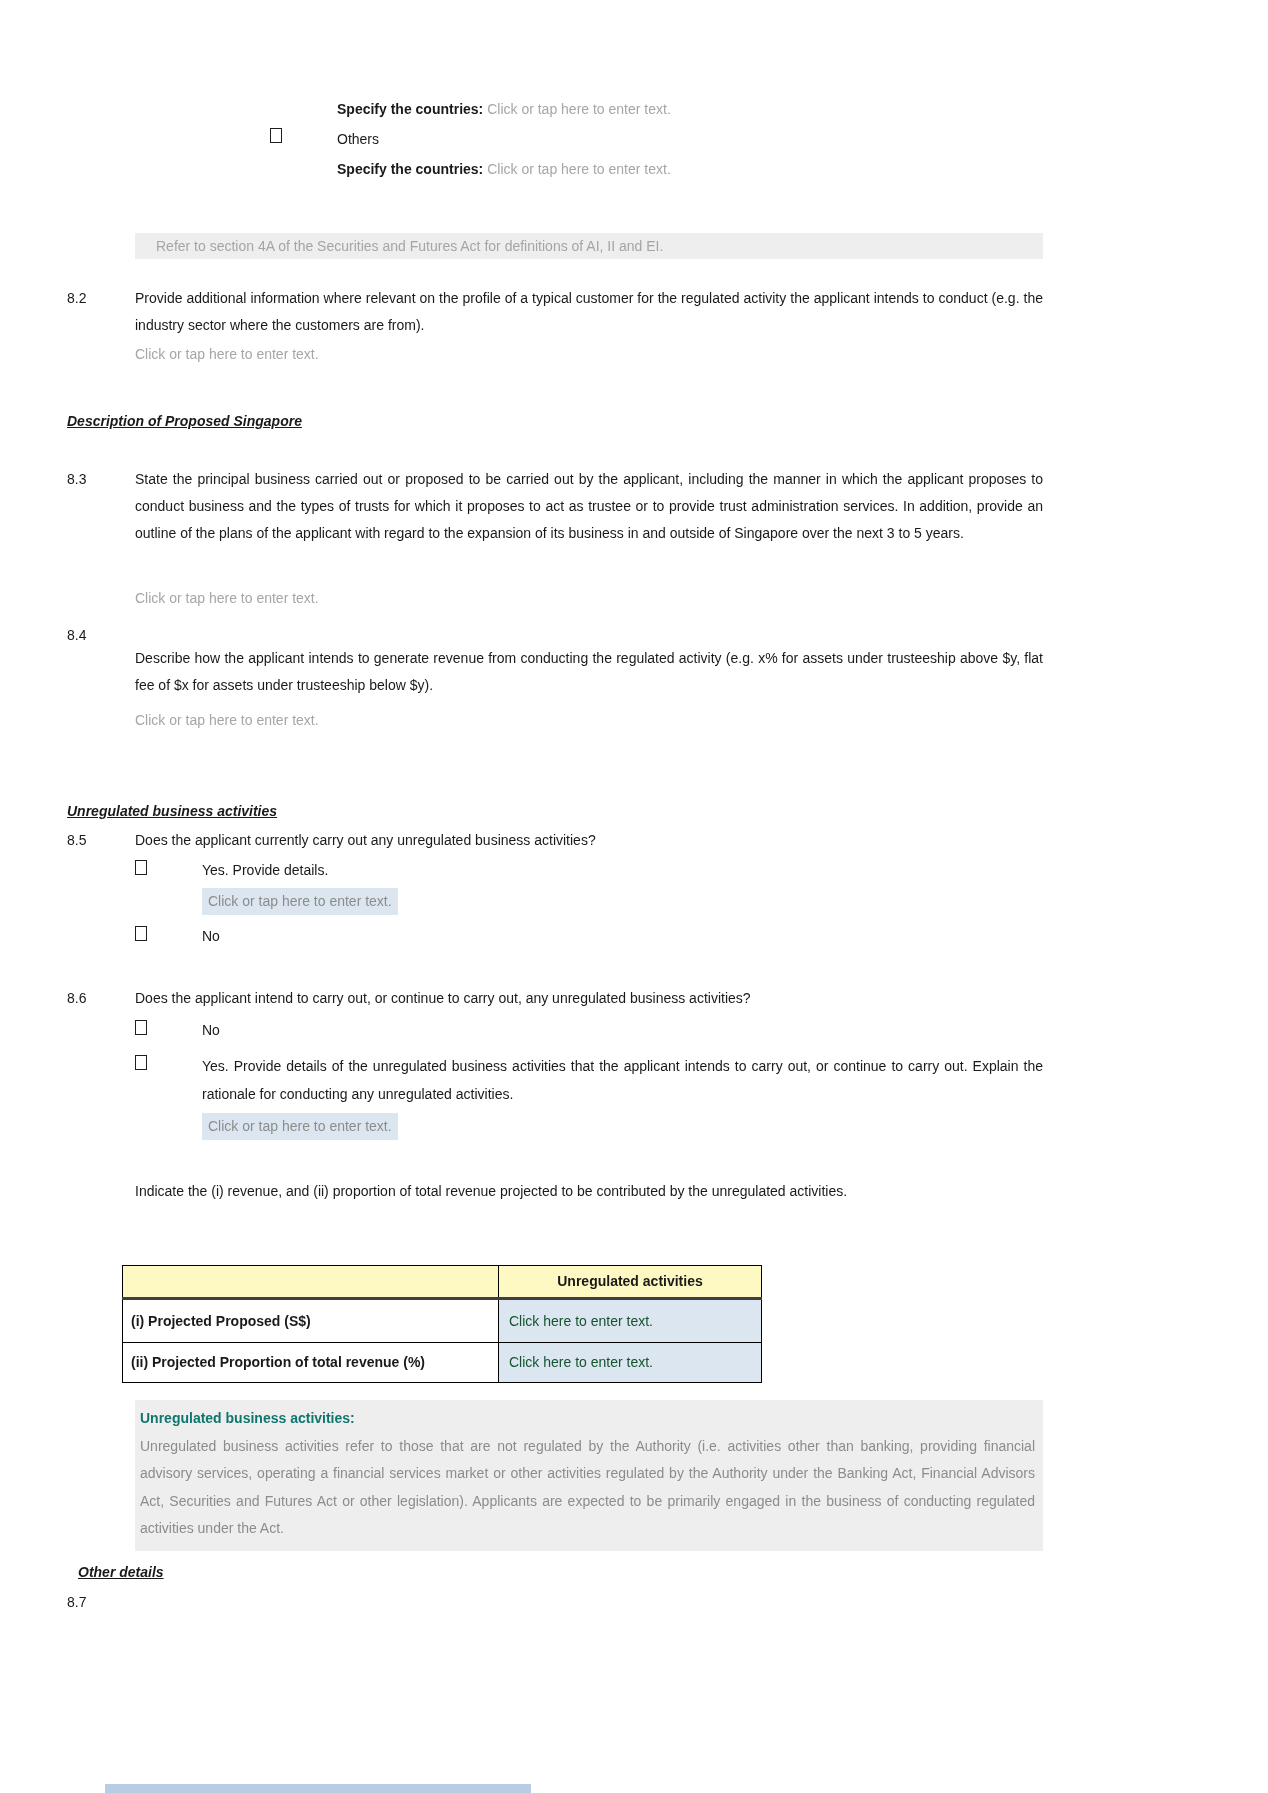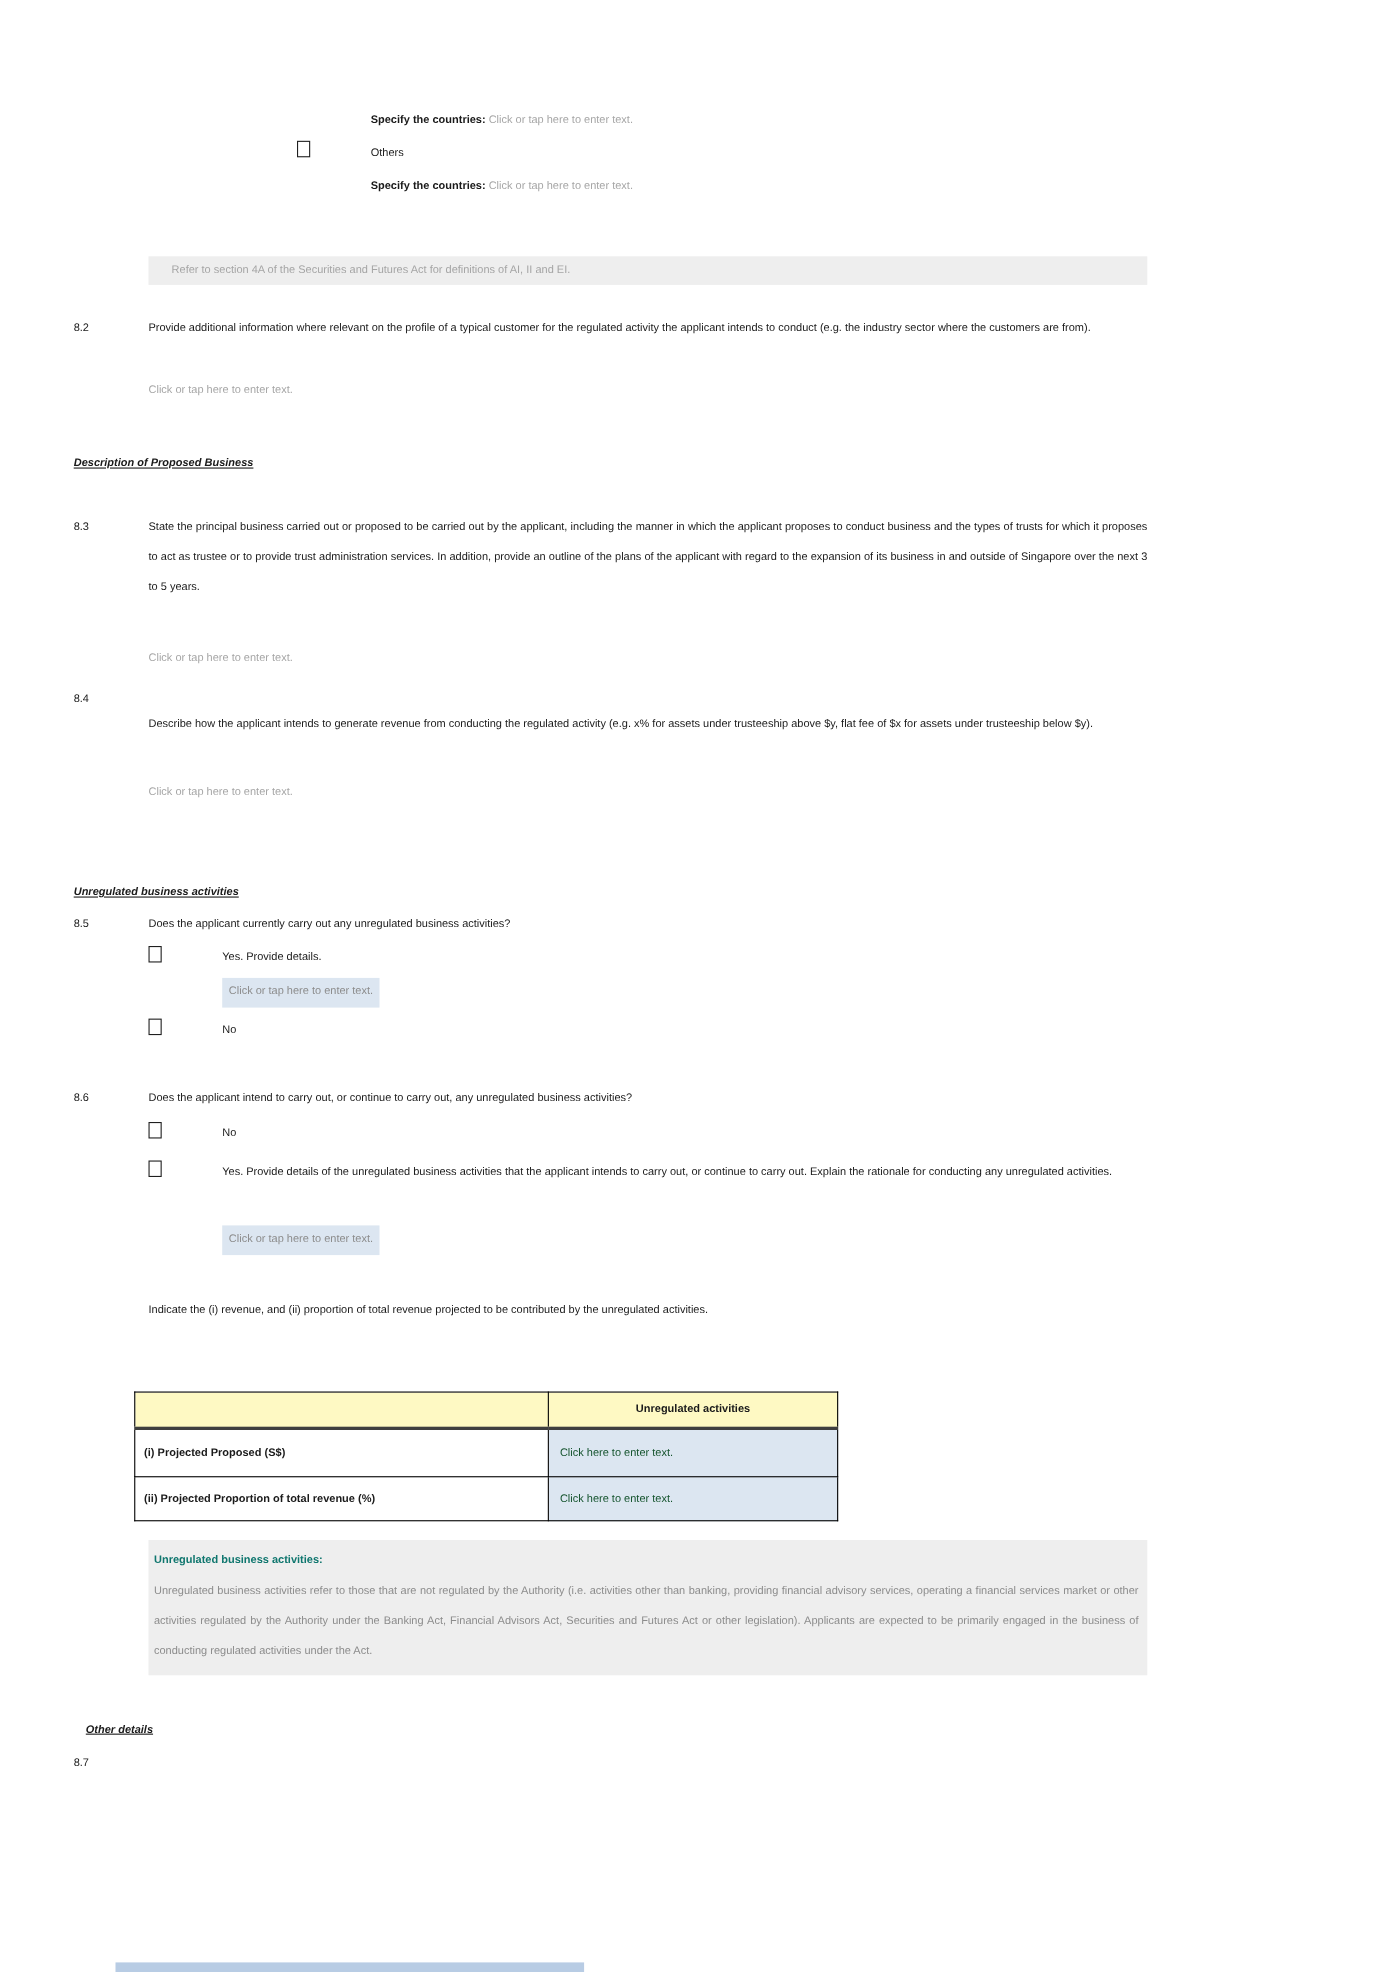--- a/index.html
+++ b/index.html
@@ -1,18 +1,18 @@
 <!DOCTYPE html>
 <html><head>
 <meta charset="utf-8">
 <style>
   html,body{margin:0;padding:0;background:#ffffff;}
   #page{
     position:relative;width:1268px;height:1793px;background:#ffffff;overflow:hidden;
-    font-family:"Liberation Sans",sans-serif;font-size:10px;color:#1a1a1a;
+    font-family:"Liberation Sans",sans-serif;font-size:14px;color:#1a1a1a;
     line-height:27px;
   }
   .abs{position:absolute;}
   .num{position:absolute;left:67px;width:60px;}
   .body-col{position:absolute;left:135px;width:908px;}
   .sub-col{position:absolute;left:202px;width:841px;}
   .just{text-align:justify;}
   .bold{font-weight:bold;}
   .heading{font-weight:bold;font-style:italic;text-decoration:underline;}
   .ph{color:#a6a6a6;}
@@ -63,21 +63,21 @@
     <span class="bold">Specify the countries:</span>
     <span class="ph">Click or tap here to enter text.</span>
   </div>
 
   <div class="graybar" style="top:233px;height:26px;">Refer to section 4A of the Securities and Futures Act for definitions of AI, II and EI.</div>
 
   <div class="num" style="top:285px;">8.2</div>
   <div class="body-col just" style="top:285px;">Provide additional information where relevant on the profile of a typical customer for the regulated activity the applicant intends to conduct (e.g. the industry sector where the customers are from).</div>
   <div class="body-col ph" style="top:341px;">Click or tap here to enter text.</div>
 
-  <div class="abs heading" style="left:67px;top:408px;">Description of Proposed Business</div>
+  <div class="abs heading" style="left:67px;top:408px;">Description of Proposed Singapore</div>
 
   <div class="num" style="top:466px;">8.3</div>
   <div class="body-col just" style="top:466px;">State the principal business carried out or proposed to be carried out by the applicant, including the manner in which the applicant proposes to conduct business and the types of trusts for which it proposes to act as trustee or to provide trust administration services. In addition, provide an outline of the plans of the applicant with regard to the expansion of its business in and outside of Singapore over the next 3 to 5 years.</div>
   <div class="body-col ph" style="top:585px;">Click or tap here to enter text.</div>
 
   <div class="num" style="top:622px;">8.4</div>
   <div class="body-col just" style="top:645px;">Describe how the applicant intends to generate revenue from conducting the regulated activity (e.g. x% for assets under trusteeship above $y, flat fee of $x for assets under trusteeship below $y).</div>
   <div class="body-col ph" style="top:707px;">Click or tap here to enter text.</div>
 
   <div class="abs heading" style="left:67px;top:798px;">Unregulated business activities</div>

